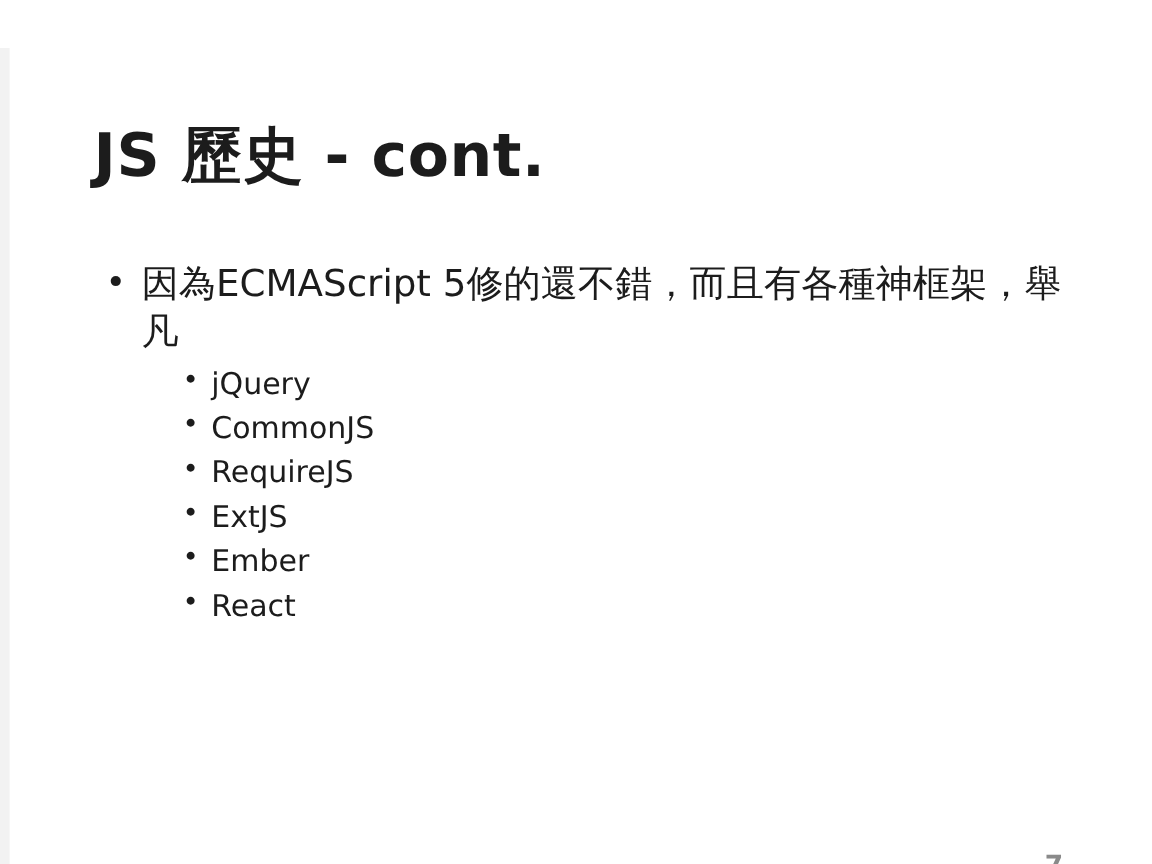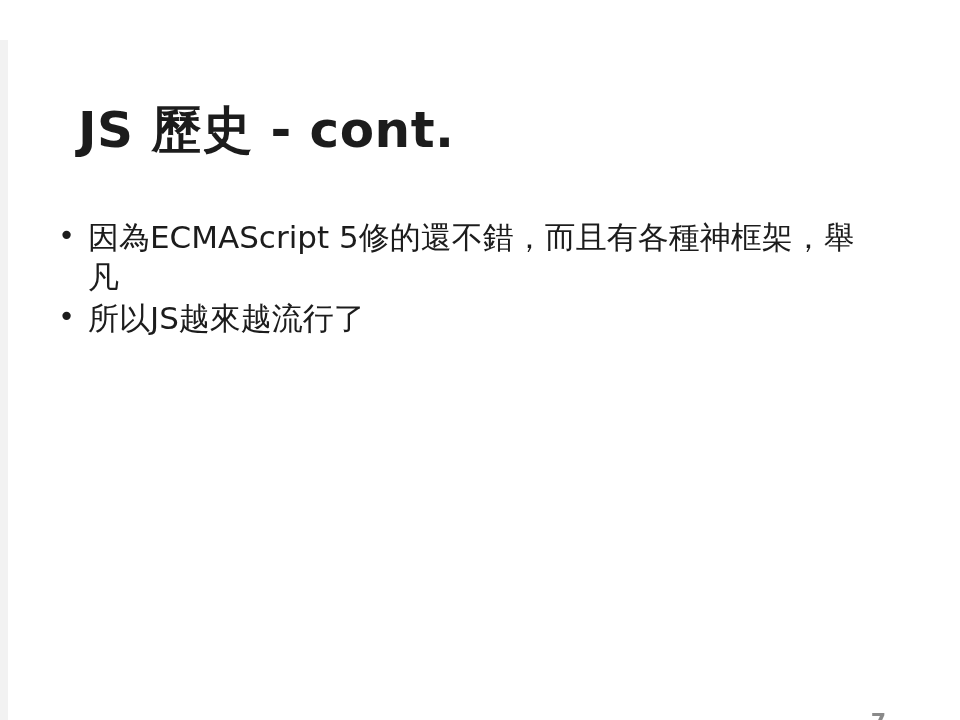--- a/index.html
+++ b/index.html
@@ -36,21 +36,21 @@
     top: 62px;
     font-size: 50px;
     font-weight: 600;
     letter-spacing: 0.5px;
     color: #1c1c1c;
     line-height: 1.15;
     white-space: nowrap;
   }
   .content {
     position: absolute;
-    left: 52px;
+    left: 82px;
     top: 178px;
     width: 840px;
   }
   ul.level1 {
     list-style: none;
     margin: 0;
     padding: 0;
   }
   ul.level1 > li.bullet1 {
     position: relative;
@@ -110,25 +110,42 @@
 
   <div class="slide-border-left"></div>
 
   <div class="slide-title">JS 歷史 - cont.</div>
 
   <div class="content">
     <ul class="level1">
 
       <li class="bullet1">
         <span class="text1">因為ECMAScript 5修的還不錯，而且有各種神框架，舉凡</span>
+        <ul class="level2">
+          <li class="bullet2">
+            <span class="nowrap">jQuery</span>
+          </li>
+          <li class="bullet2">
+            <span class="nowrap">CommonJS</span>
+          </li>
+          <li class="bullet2">
+            <span class="nowrap">RequireJS</span>
+          </li>
+          <li class="bullet2">
+            <span class="nowrap">ExtJS</span>
+          </li>
+          <li class="bullet2">
+            <span class="nowrap">Ember</span>
+          </li>
+          <li class="bullet2">
+            <span class="nowrap">React</span>
+          </li>
+        </ul>
       </li>
 
-      <li class="bullet1">
-        <span class="text1">所以JS越來越流行了</span>
-      </li>
 
 
     </ul>
   </div>
 
   <div class="page-number">7</div>
 
 </div>
 
 </body></html>

